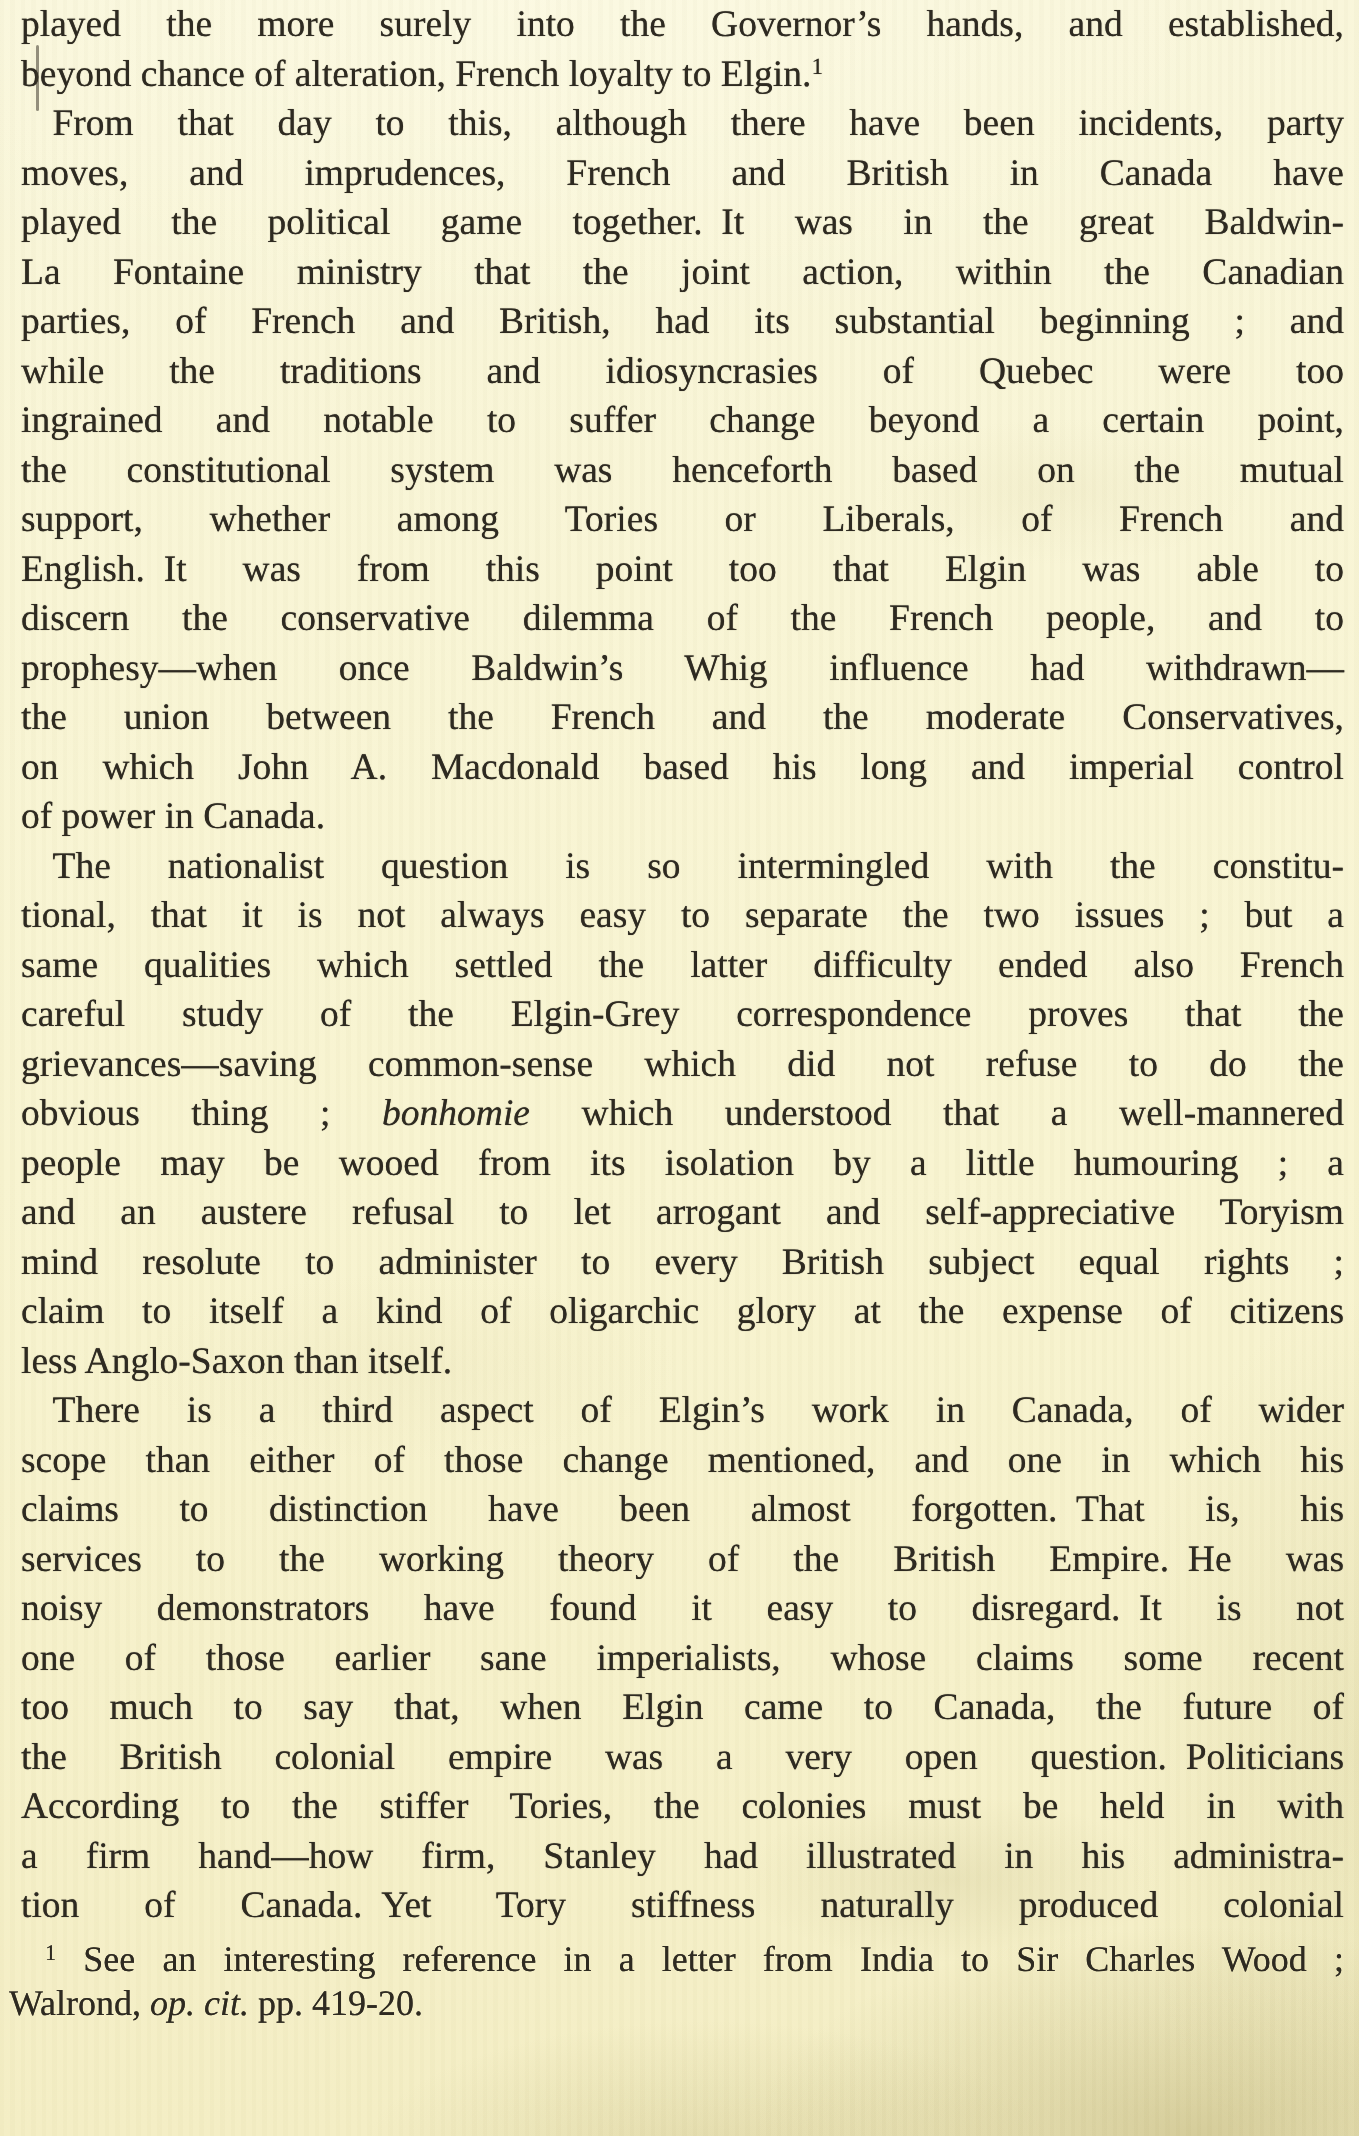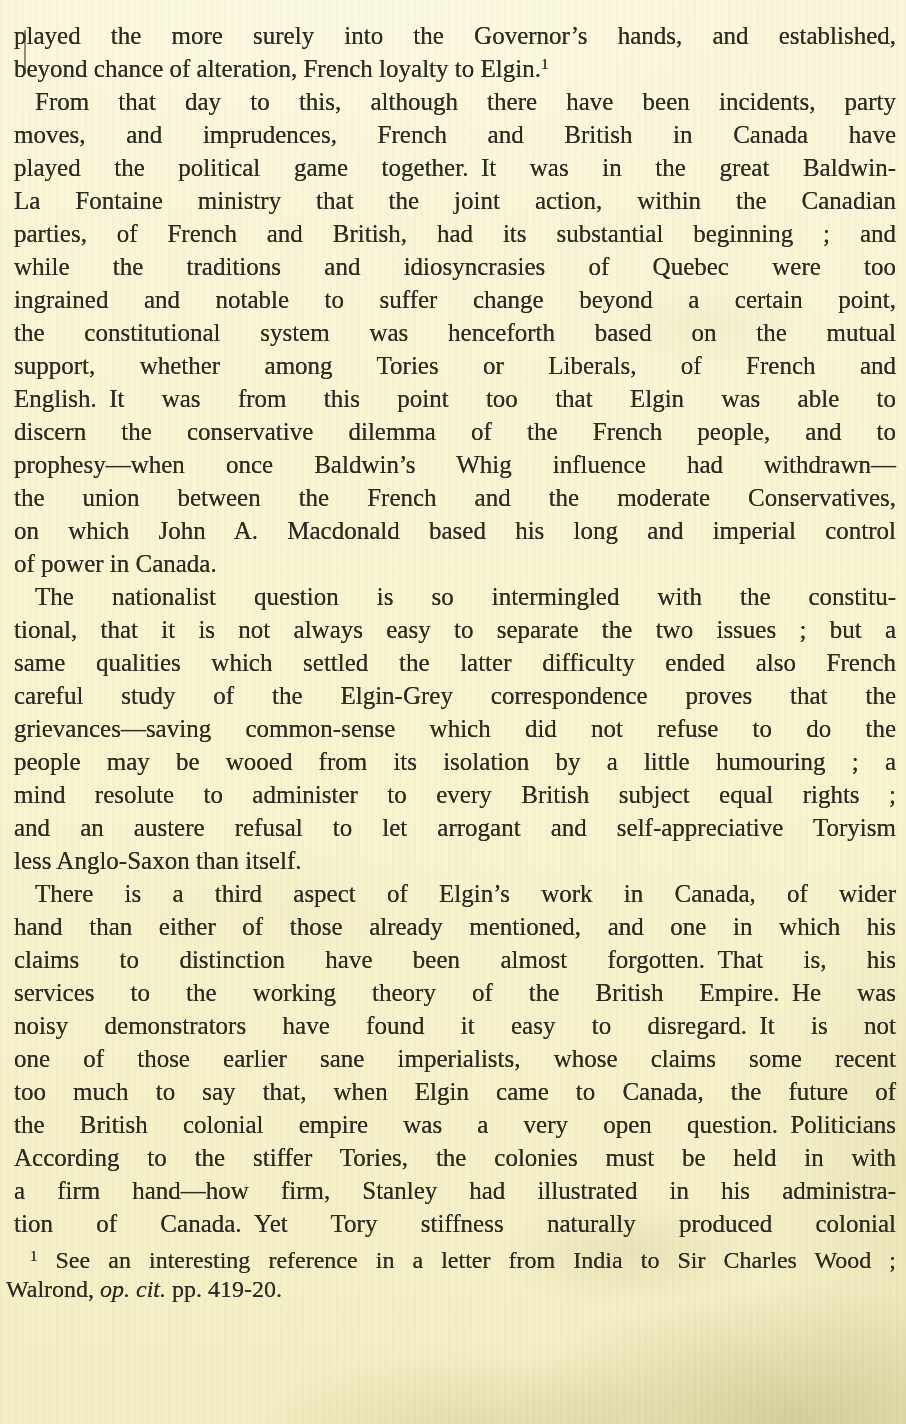--- a/index.html
+++ b/index.html
@@ -21,21 +21,21 @@
     content: "";
     position: absolute; inset: 0; pointer-events: none;
     background:
       radial-gradient(ellipse 180px 70px at 78% 23%, rgba(205,195,140,0.12), transparent 70%),
       radial-gradient(ellipse 260px 90px at 30% 64%, rgba(210,200,150,0.10), transparent 70%),
       radial-gradient(ellipse 200px 80px at 70% 88%, rgba(160,150,90,0.14), transparent 70%),
       repeating-linear-gradient(90deg, rgba(120,110,70,0.022) 0 3px, rgba(255,255,240,0.022) 3px 7px);
   }
   .page {
     position: relative;
-    padding: 19px 10px 0 14px;
+    padding: 0 10px 0 14px;
     z-index: 1;
   }
   .scan-line {
     position: absolute;
     left: 24px; top: 30px;
     width: 2px; height: 44px;
     background: rgba(62,56,44,0.55);
     border-radius: 1px;
     filter: blur(0.4px);
   }
@@ -92,28 +92,30 @@
         <div class="line"><span>the union between the French and the moderate Conservatives,</span></div>
         <div class="line"><span>on which John A. Macdonald based his long and imperial control</span></div>
         <div class="line last"><span>of power in Canada.</span></div>
       </div>
       <div>
         <div class="line indent"><span>The nationalist question is so intermingled with the constitu-</span></div>
         <div class="line"><span>tional, that it is not always easy to separate the two issues ; but a</span></div>
         <div class="line"><span>same qualities which settled the latter difficulty ended also French</span></div>
         <div class="line"><span>careful study of the Elgin-Grey correspondence proves that the</span></div>
         <div class="line"><span>grievances—saving common-sense which did not refuse to do the</span></div>
+        <div class="line"><span>obvious thing ; </span><em>bonhomie</em><span> which understood that a well-mannered</span></div>
         <div class="line"><span>people may be wooed from its isolation by a little humouring ; a</span></div>
+        <div class="line"><span>and an austere refusal to let arrogant and self-appreciative Toryism</span></div>
         <div class="line"><span>mind resolute to administer to every British subject equal rights ;</span></div>
-        <div class="line"><span>and an austere refusal to let arrogant and self-appreciative Toryism</span></div>
+        <div class="line"><span>claim to itself a kind of oligarchic glory at the expense of citizens</span></div>
         <div class="line last"><span>less Anglo-Saxon than itself.</span></div>
       </div>
       <div>
         <div class="line indent"><span>There is a third aspect of Elgin’s work in Canada, of wider</span></div>
-        <div class="line"><span>hand than either of those already mentioned, and one in which his</span></div>
+        <div class="line"><span>scope than either of those change mentioned, and one in which his</span></div>
         <div class="line"><span>claims to distinction have been almost forgotten. That is, his</span></div>
         <div class="line"><span>services to the working theory of the British Empire. He was</span></div>
         <div class="line"><span>noisy demonstrators have found it easy to disregard. It is not</span></div>
         <div class="line"><span>one of those earlier sane imperialists, whose claims some recent</span></div>
         <div class="line"><span>too much to say that, when Elgin came to Canada, the future of</span></div>
         <div class="line"><span>the British colonial empire was a very open question. Politicians</span></div>
         <div class="line"><span>According to the stiffer Tories, the colonies must be held in with</span></div>
         <div class="line"><span>a firm hand—how firm, Stanley had illustrated in his administra-</span></div>
         <div class="line"><span>tion of Canada. Yet Tory stiffness naturally produced colonial</span></div>
       </div>

